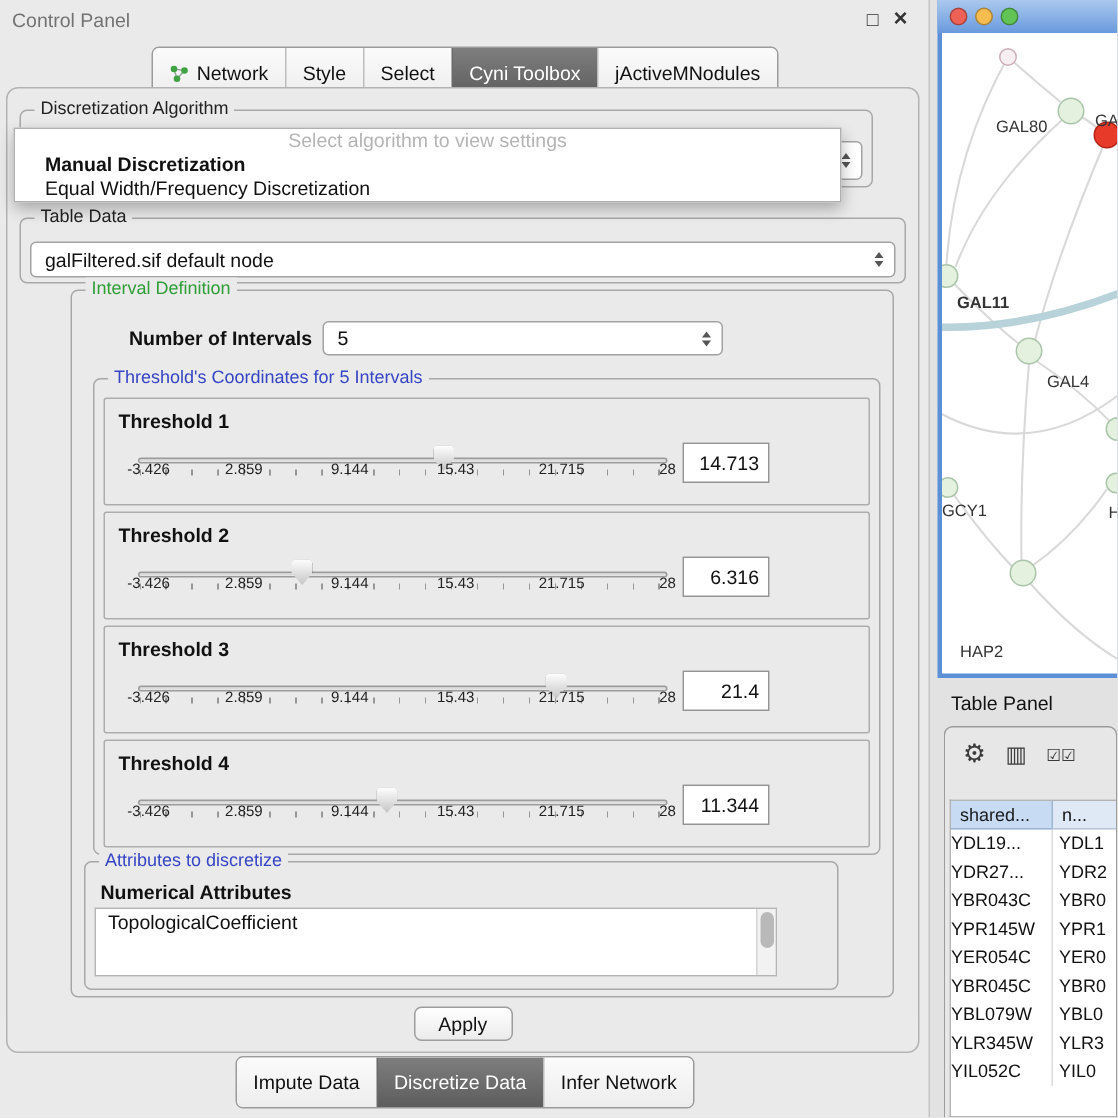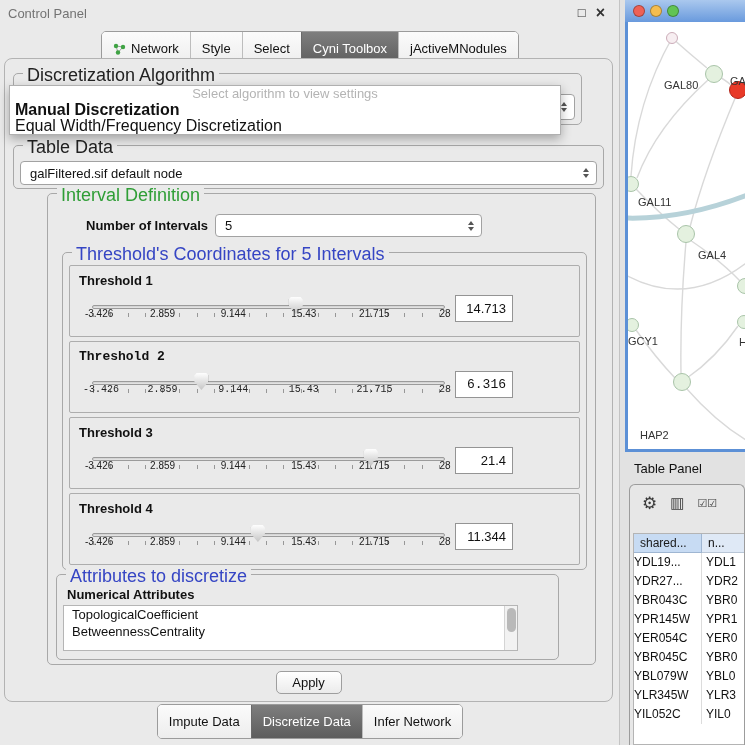--- a/index.html
+++ b/index.html
@@ -19,35 +19,35 @@
   .bottom-tabs-bar{top:704px}
   .tabstrip{display:flex;border:1px solid #9b9b9b;border-radius:5px;overflow:hidden;height:35px;background:#f4f4f4}
   .tb{display:flex;align-items:center;gap:5px;padding:0 11px;font-size:13px;border-left:1px solid #bdbdbd;background:linear-gradient(#fbfbfb,#ededed);white-space:nowrap;color:#111}
   .tb:first-child{border-left:none}
   .tb.sel{background:linear-gradient(#7e7e7e,#5d5d5d);color:#fff;border-left-color:#6a6a6a}
   .net-ico{width:13px;height:12px}
 
   .panel-body{position:absolute;top:58px;left:4px;width:609px;height:644px;background:#eaeaea;border:1px solid #b3b3b3;border-radius:8px}
 
   .group{position:absolute;border:1px solid #a8a8a8;border-radius:5px}
-  .group-title{position:absolute;top:-9px;left:9px;background:#eaeaea;padding:0 4px;font-size:18px;color:#222;white-space:nowrap}
+  .group-title{position:absolute;top:-9px;left:9px;background:#eaeaea;padding:0 4px;font-size:12px;color:#222;white-space:nowrap}
   .group-title.green{color:#2f9e36}
   .group-title.blue{color:#3545c4}
 
   .combo{position:absolute;background:#fff;border:1px solid #a2a2a2;border-radius:4px;display:flex;align-items:center}
   .cval{padding-left:9px;font-size:13px;flex:1;white-space:nowrap;overflow:hidden}
   .arrows{position:absolute;right:7px;top:50%;transform:translateY(-50%);display:flex;flex-direction:column;align-items:center;gap:2px}
   .arr-up{width:0;height:0;border-left:3.5px solid transparent;border-right:3.5px solid transparent;border-bottom:4.5px solid #555}
   .arr-down{width:0;height:0;border-left:3.5px solid transparent;border-right:3.5px solid transparent;border-top:4.5px solid #555}
 
   .algo-group{top:14px;left:8px;right:30px;height:52px}
   .algo-combo{left:6px;right:6px;top:20px;height:26px}
   .popup{position:absolute;top:26px;left:4px;width:552px;height:50px;background:#fff;border:1px solid #b0b0b0;box-shadow:0 4px 10px rgba(0,0,0,.3);z-index:6}
   .popup-prompt{height:16px;line-height:16px;text-align:center;color:#b4b4b4;font-size:13px}
-  .popup-item{height:16px;line-height:16px;padding-left:5px;font-size:16px}
+  .popup-item{height:16px;line-height:16px;padding-left:20px;font-size:13px}
   .popup-item.bold{font-weight:bold}
 
   .td-group{top:86px;left:8px;right:8px;height:44px}
   .td-combo{left:6px;right:6px;top:15px;height:24px}
 
   .interval-group{top:134px;left:42px;right:16px;height:472px}
   .noi-label{position:absolute;left:38px;top:24px;font-weight:bold;font-size:13px}
   .noi-combo{left:167px;top:20px;width:267px;height:23px}
 
   .thr-group{top:58px;left:14px;right:8px;height:318px}
@@ -190,21 +190,21 @@
                 <div class="th-scale">
                   <span style="left: 0%; transform: translateX(-25%);">-3.426</span>
                   <span style="left: 20%;">2.859</span>
                   <span style="left: 40%;">9.144</span>
                   <span style="left: 60%;">15.43</span>
                   <span style="left: 80%;">21.715</span>
                   <span style="left: 100%;">28</span>
                 </div>
                 <div class="th-value">14.713</div>
               </div>
-              <div class="th-panel" style="top: 88px; font-family: Liberation Mono, monospace;">
+              <div class="th-panel" style="top: 88px;">
                 <div class="th-name">Threshold 2</div>
                 <div class="th-slider">
                   <div class="th-track"></div>
                   <div class="th-ticks"></div>
                   <div class="th-thumb" style="left: calc(31% - 7px);"></div>
                 </div>
                 <div class="th-scale">
                   <span style="left: 0%; transform: translateX(-25%);">-3.426</span>
                   <span style="left: 20%;">2.859</span>
                   <span style="left: 40%;">9.144</span>
@@ -250,21 +250,20 @@
               </div>
             </div>
         </div>
 
         <div class="group attrs-group">
           <span class="group-title blue">Attributes to discretize</span>
           <div class="attrs-label">Numerical Attributes</div>
           <div class="attr-list">
             <div id="attr-items">
                 <div class="attr-item">TopologicalCoefficient</div>
-                <div class="attr-item">BetweennessCentrality</div>
               </div>
             <div class="attr-scroll">
                 <div class="sthumb"></div>
               </div>
           </div>
         </div>
       </div>
 
       <button class="apply-btn">Apply</button>
     </div>
@@ -310,21 +309,21 @@
         <div class="net-node" style="left: 77px; top: 43px; height: 18px; width: 18px; background: rgb(228, 241, 223); border-color: rgb(169, 196, 169);"></div>
         <div class="net-node" style="left: 101px; top: 59px; height: 18px; width: 18px; background: rgb(232, 58, 40); border-color: rgb(178, 36, 24);"></div>
         <div class="net-node" style="left: -5px; top: 154px; height: 16px; width: 16px; background: rgb(228, 241, 223); border-color: rgb(169, 196, 169);"></div>
         <div class="net-node" style="left: 49px; top: 203px; height: 18px; width: 18px; background: rgb(228, 241, 223); border-color: rgb(169, 196, 169);"></div>
         <div class="net-node" style="left: 109px; top: 256px; height: 16px; width: 16px; background: rgb(228, 241, 223); border-color: rgb(169, 196, 169);"></div>
         <div class="net-node" style="left: -3px; top: 296px; height: 14px; width: 14px; background: rgb(228, 241, 223); border-color: rgb(169, 196, 169);"></div>
         <div class="net-node" style="left: 45px; top: 351px; height: 18px; width: 18px; background: rgb(228, 241, 223); border-color: rgb(169, 196, 169);"></div>
         <div class="net-node" style="left: 109px; top: 293px; height: 14px; width: 14px; background: rgb(228, 241, 223); border-color: rgb(169, 196, 169);"></div>
         <div class="net-label" style="left: 36px; top: 57px;">GAL80</div>
         <div class="net-label" style="left: 102px; top: 53px;">GA</div>
-        <div class="net-label" style="left: 10px; top: 174px;">GAL11</div>
+        <div class="net-label" style="left: 10px; top: 174px; font-weight: bold;">GAL11</div>
         <div class="net-label" style="left: 70px; top: 227px;">GAL4</div>
         <div class="net-label" style="left: 0px; top: 313px;">GCY1</div>
         <div class="net-label" style="left: 12px; top: 371px; margin-top: 36px;">HAP2</div>
         <div class="net-label" style="left: 111px; top: 314px;">H</div>
       </div>
   </div>
 
   <div class="tp-title">Table Panel</div>
   <div class="tp-window">
     <div class="tp-toolbar">

